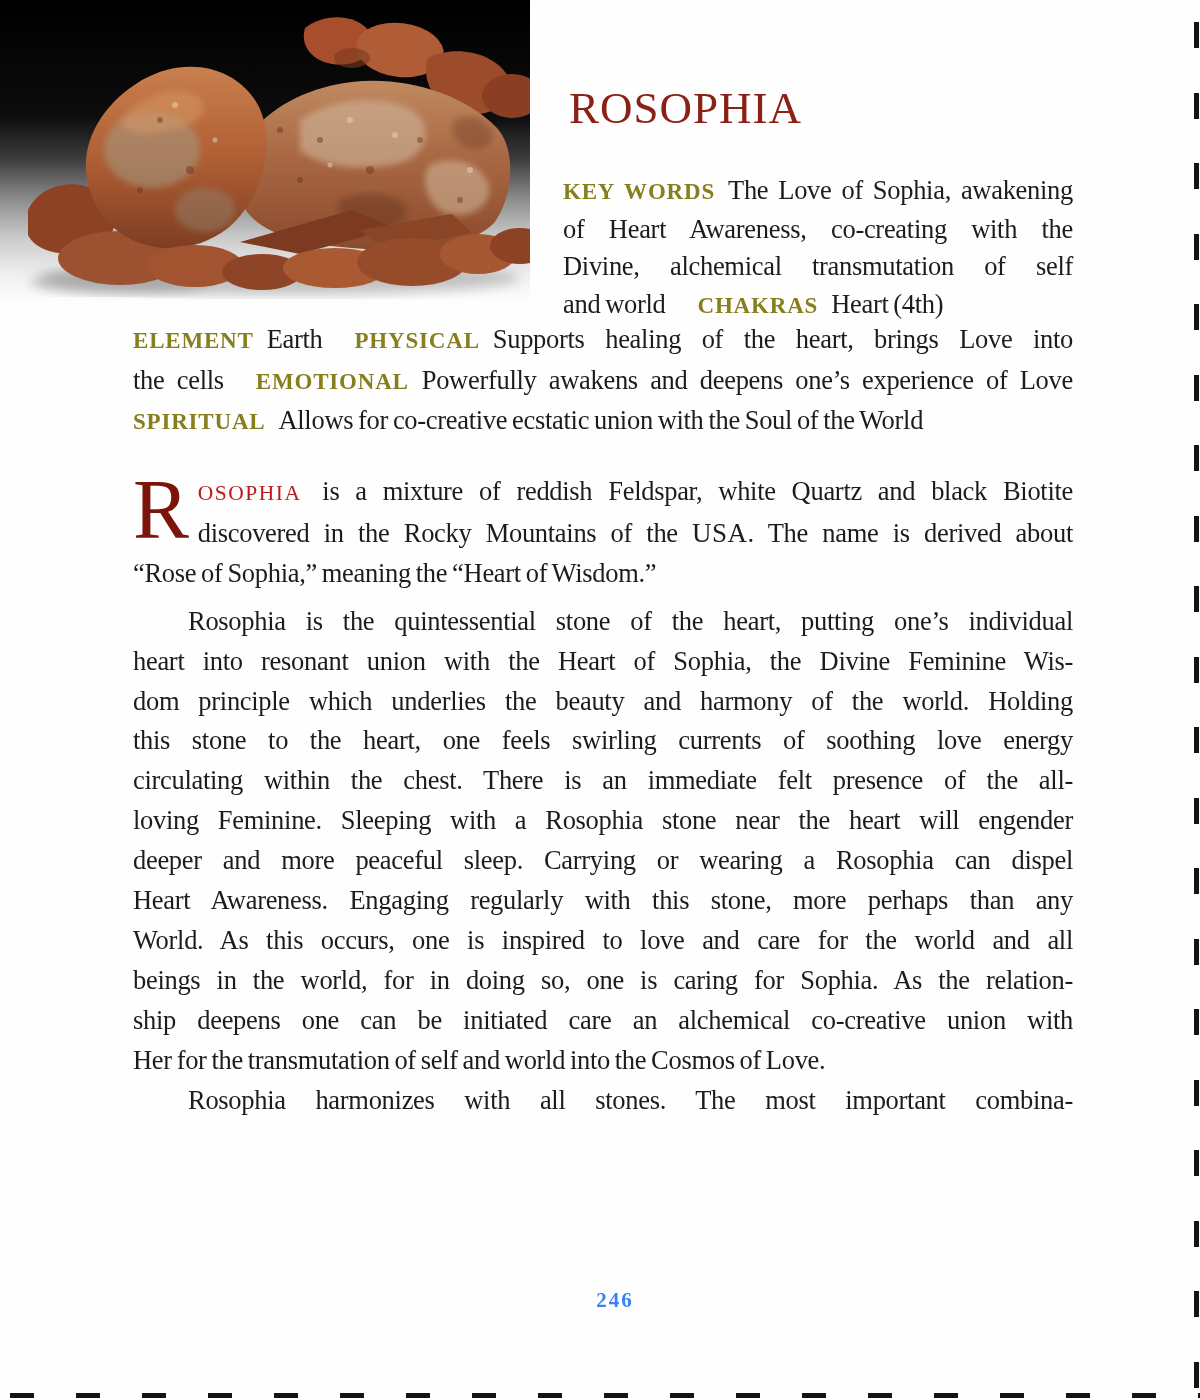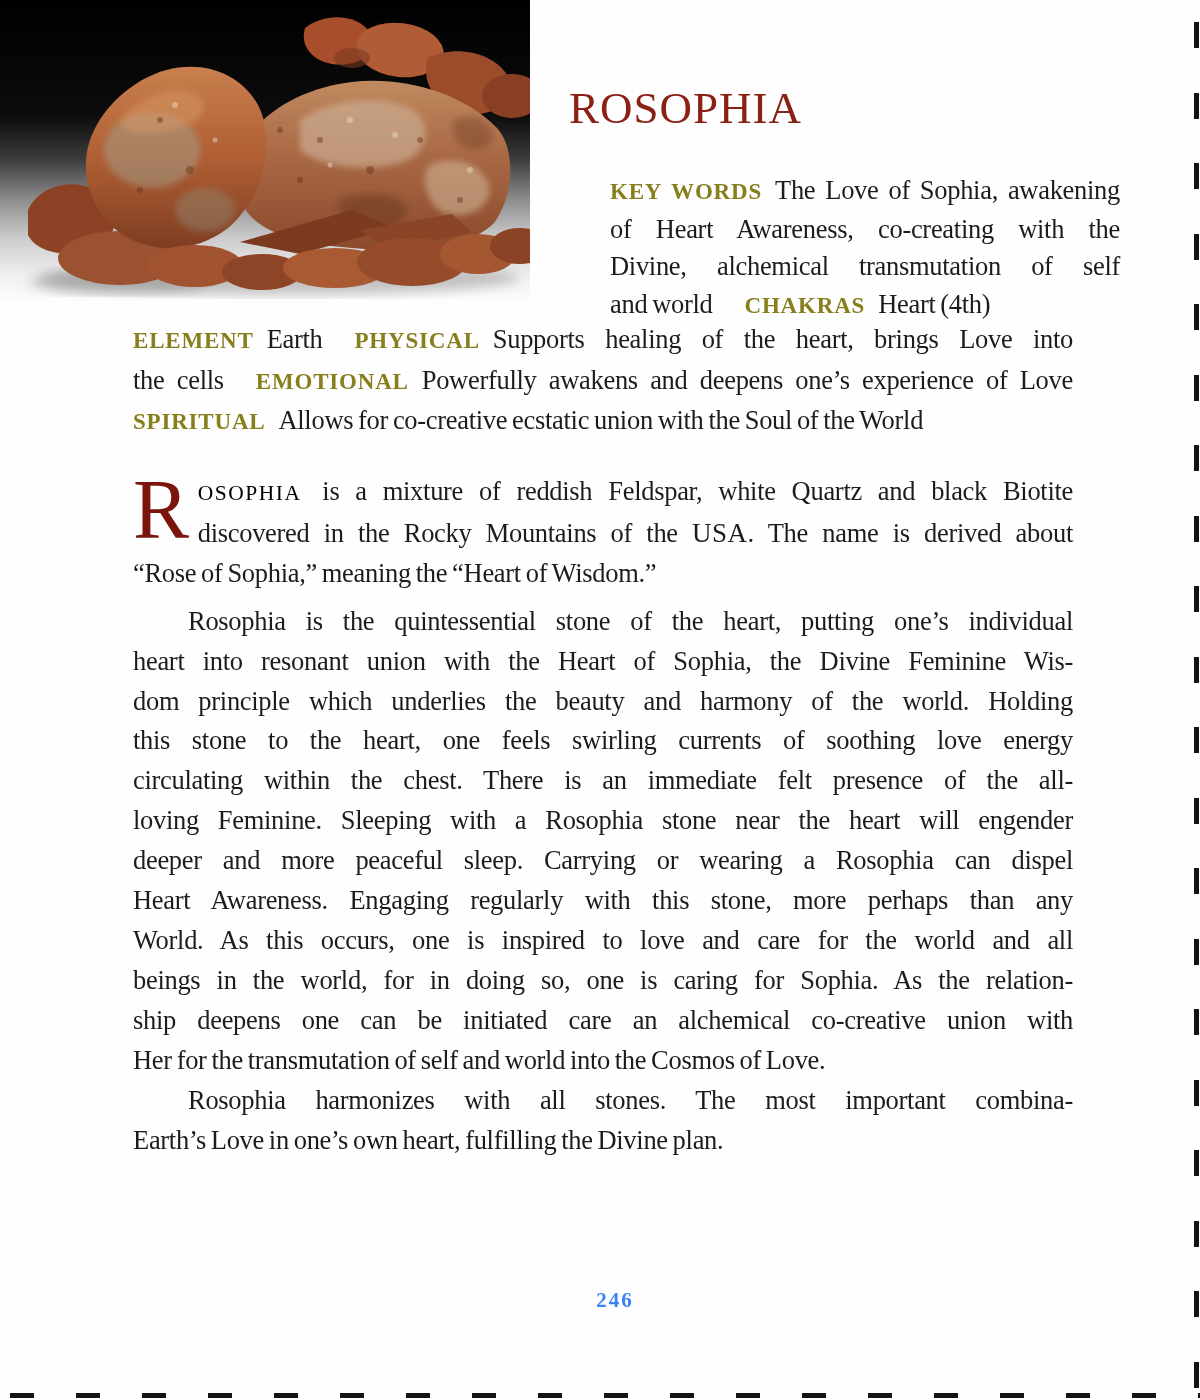--- a/index.html
+++ b/index.html
@@ -2,30 +2,30 @@
 <html><head>
 <meta charset="utf-8">
 <style>
   html,body{margin:0;padding:0;background:#ffffff;}
   .page{position:relative;width:1200px;height:1400px;background:#fefefe;overflow:hidden;
         font-family:"Liberation Serif",serif;color:#1c1c1c;}
   .photo{position:absolute;left:0;top:0;width:530px;height:305px;}
   .title{position:absolute;left:569px;top:82px;margin:0;font-weight:normal;
          font-size:45px;letter-spacing:1px;color:#8b2015;font-family:"Liberation Serif",serif;}
   .txtblock{letter-spacing:-0.3px;word-spacing:-1.5px;}
-  .keyblock{position:absolute;left:563px;top:172px;width:510px;font-size:26.5px;line-height:37.6px;margin-left:47px;}
+  .keyblock{position:absolute;left:563px;top:172px;width:510px;font-size:26.5px;line-height:37.6px;}
   .attrblock{position:absolute;left:133px;top:320px;width:940px;font-size:26.5px;line-height:38.5px;}
   .bodyblock{position:absolute;left:133px;top:472px;width:940px;font-size:26.5px;line-height:39.9px;}
   .line{text-align:justify;text-align-last:justify;white-space:nowrap;}
   .line.last{text-align-last:left;}
   .para.indent .line:first-child{text-indent:55px;}
   .para.gap-before{margin-top:8px;}
   .seg-label{font-weight:bold;color:#877e1c;font-size:23px;letter-spacing:0.8px;margin-right:13px;}
   .seg-gap{display:inline-block;width:32px;}
-  .seg-scred{color:#000000;font-size:21.5px;letter-spacing:1.5px;margin-right:5px;}
+  .seg-scred{color:#b91c1c;font-size:21.5px;letter-spacing:1.5px;margin-right:5px;}
   .seg-sc{font-size:27px;letter-spacing:0.5px;}
   .dropcap{float:left;font-size:84px;line-height:70px;height:74px;margin:3px 9px 0 0;color:#7b150b;}
   .folio{position:absolute;left:15px;top:1288px;width:1200px;text-align:center;
          font-size:21px;font-weight:bold;letter-spacing:2px;color:#3b82f6;}
   .rtick{position:absolute;right:1px;width:5px;height:26px;background:#141414;}
   .bdash{position:absolute;top:1393px;width:24px;height:5px;background:#141414;}
 </style>
 </head>
 <body>
 
@@ -145,21 +145,20 @@
         <div class="line"><span class="seg-plain">loving Feminine. Sleeping with a Rosophia stone near the heart will engender</span></div>
         <div class="line"><span class="seg-plain">deeper and more peaceful sleep. Carrying or wearing a Rosophia can dispel</span></div>
         <div class="line"><span class="seg-plain">Heart Awareness. Engaging regularly with this stone, more perhaps than any</span></div>
         <div class="line"><span class="seg-plain">World. As this occurs, one is inspired to love and care for the world and all</span></div>
         <div class="line"><span class="seg-plain">beings in the world, for in doing so, one is caring for Sophia. As the relation-</span></div>
         <div class="line"><span class="seg-plain">ship deepens one can be initiated care an alchemical co-creative union with</span></div>
         <div class="line last"><span class="seg-plain">Her for the transmutation of self and world into the Cosmos of Love.</span></div>
       </div>
       <div class="para indent">
         <div class="line"><span class="seg-plain">Rosophia harmonizes with all stones. The most important combina-</span></div>
-        <div class="line last"><span class="seg-plain">Earth’s Love in one’s own heart, fulfilling the Divine plan.</span></div>
       </div>
     </div>
 
   <div class="folio">246</div>
 
 <div class="rtick" style="top: 22px;"></div>
     <div class="rtick" style="top: 92.5px;"></div>
     <div class="rtick" style="top: 163px;"></div>
     <div class="rtick" style="top: 233.5px;"></div>
     <div class="rtick" style="top: 304px;"></div>

